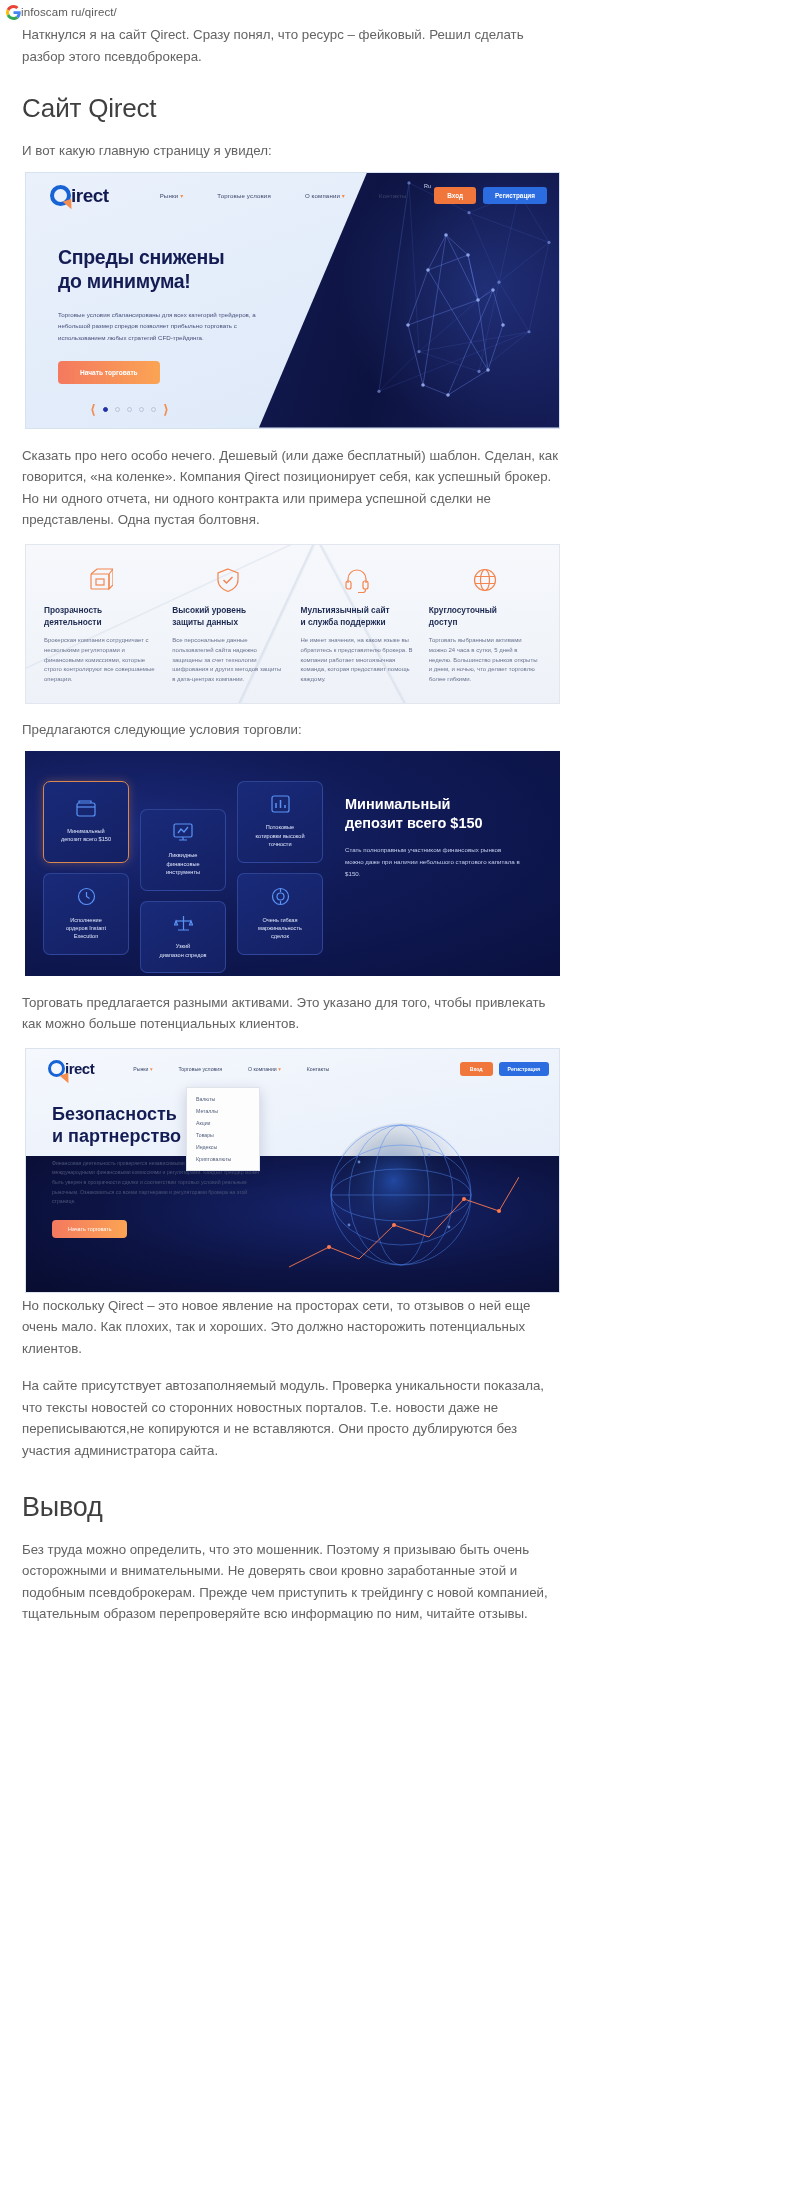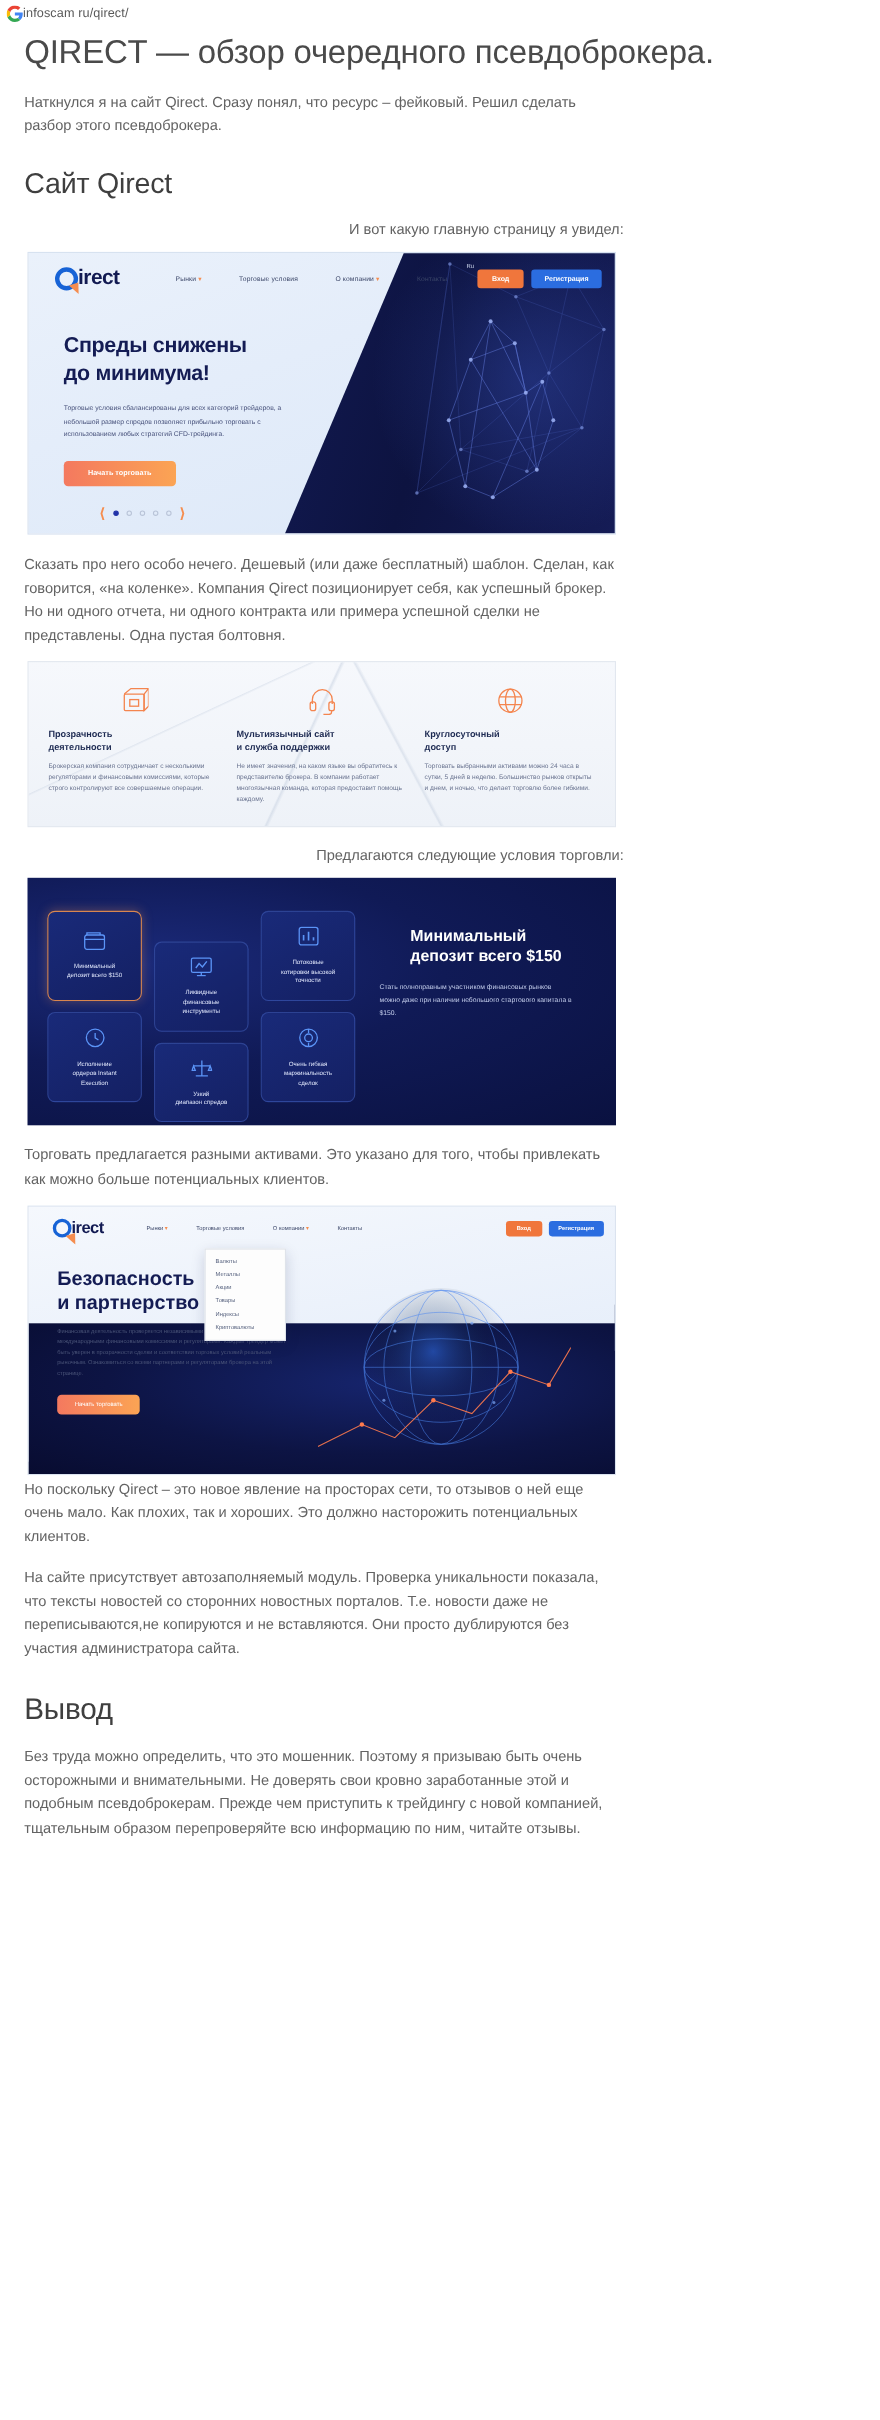--- a/index.html
+++ b/index.html
@@ -46,21 +46,21 @@
     letter-spacing: -0.2px;
   }
   p.para {
     font-size: 13.3px;
     line-height: 1.62;
     color: #636363;
     margin: 0 0 13px 0;
     max-width: 545px;
   }
   p.lead { margin-bottom: 16px; }
-  p.capt { margin: 14px 0 10px 0; text-align: right; }
+  p.capt { margin: 14px 0 10px 0; }
 
   .figure { margin: 0 0 2px 0; }
 
   
   .shot1 {
     position: relative;
     width: 535px; height: 257px;
     margin-left: 3px;
     background: linear-gradient(160deg,#eaf1fb 0%, #e4edfa 40%, #dce8f8 100%);
     border: 1px solid #d7e2f0;
@@ -225,21 +225,20 @@
       <path fill="#EA4335" d="M24 9.5c3.54 0 6.7 1.22 9.2 3.6l6.85-6.85C35.9 2.38 30.47 0 24 0 14.62 0 6.51 5.38 2.56 13.22l7.98 6.19C12.43 13.72 17.74 9.5 24 9.5z"></path>
       <path fill="#4285F4" d="M46.98 24.55c0-1.57-.15-3.09-.38-4.55H24v9.02h12.94c-.58 2.96-2.26 5.48-4.78 7.18l7.73 6c4.51-4.18 7.09-10.36 7.09-17.65z"></path>
       <path fill="#FBBC05" d="M10.53 28.59c-.48-1.45-.76-2.99-.76-4.59s.27-3.14.76-4.59l-7.98-6.19C.92 16.46 0 20.12 0 24c0 3.88.92 7.54 2.56 10.78l7.97-6.19z"></path>
       <path fill="#34A853" d="M24 48c6.48 0 11.93-2.13 15.89-5.81l-7.73-6c-2.15 1.45-4.92 2.3-8.16 2.3-6.26 0-11.57-4.22-13.47-9.91l-7.98 6.19C6.51 42.62 14.62 48 24 48z"></path>
     </svg>
     <span class="topbar-url">infoscam ru/qirect/</span>
   </div>
 
   <div class="article">
 
-    <h1 class="title">QIRECT — обзор очередного псевдоброкера.</h1>
 
     <p class="para lead">Наткнулся я на сайт Qirect. Сразу понял, что ресурс – фейковый. Решил сделать разбор этого псевдоброкера.</p>
 
     <h2 class="section">Сайт Qirect</h2>
 
     <p class="para capt">И вот какую главную страницу я увидел:</p>
 
     <div class="figure">
       <div class="shot1">
         <div class="dark-wedge"></div>
@@ -340,20 +339,31 @@
               <path d="M4 7 L10 2 L26 2 L22 7"></path>
                 <path d="M22 7 L22 22 L26 18 L26 2"></path>
               <rect x="9" y="12" width="8" height="6"></rect>
             </svg>
           </div>
           <h4 style="white-space: pre-line;">Прозрачность
 деятельности</h4>
           <p>Брокерская компания сотрудничает с несколькими регуляторами и финансовыми комиссиями, которые строго контролируют все совершаемые операции.</p>
         </div>
 
+        <div class="adv">
+          <div class="ic">
+            <svg width="24" height="26" viewBox="0 0 24 26" fill="none" stroke="#f4854f" stroke-width="1.2">
+              <path d="M12 2 L22 6 V13 C22 19 17 23 12 24.5 C7 23 2 19 2 13 V6 Z"></path>
+              <path d="M7.5 13 l3 3 l6 -6" stroke-width="1.5"></path>
+            </svg>
+          </div>
+          <h4 style="white-space: pre-line;">Высокий уровень
+защиты данных</h4>
+          <p>Все персональные данные пользователей сайта надежно защищены за счет технологии шифрования и других методов защиты в дата-центрах компании.</p>
+        </div>
 
         <div class="adv">
           <div class="ic">
             <svg width="26" height="26" viewBox="0 0 26 26" fill="none" stroke="#f4854f" stroke-width="1.2">
               <path d="M4 16 V12 A9 9 0 0 1 22 12 V16"></path>
               <rect x="2" y="14" width="5" height="8" rx="2"></rect>
               <rect x="19" y="14" width="5" height="8" rx="2"></rect>
               <path d="M21.5 22 V23 A2.5 2.5 0 0 1 19 25.5 H14"></path>
             </svg>
           </div>
@@ -453,21 +463,21 @@
                   <path d="M9.5 1.5 V5 M9.5 14 V17.5"></path>
                 </svg>
             </span>
             <span class="lbl" style="white-space: pre-line;">Очень гибкая
 маржинальность
 сделок</span>
           </div>
         </div>
 
         <div class="right">
-          <h3 style="white-space:pre-line;margin-left:28px;">Минимальный
+          <h3 style="white-space:pre-line;">Минимальный
 депозит всего $150</h3>
           <p>Стать полноправным участником финансовых рынков можно даже при наличии небольшого стартового капитала в $150.</p>
         </div>
       </div>
     </div>
 
     <p class="para" style="margin-top:16px;">Торговать предлагается разными активами. Это указано для того, чтобы привлекать как можно больше потенциальных клиентов.</p>
 
     <div class="figure">
       <div class="shot4">

